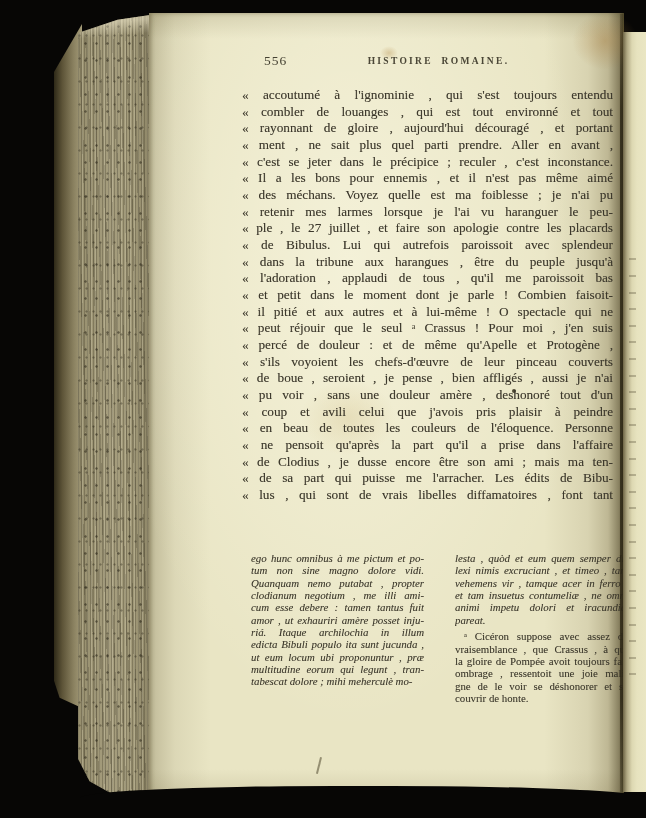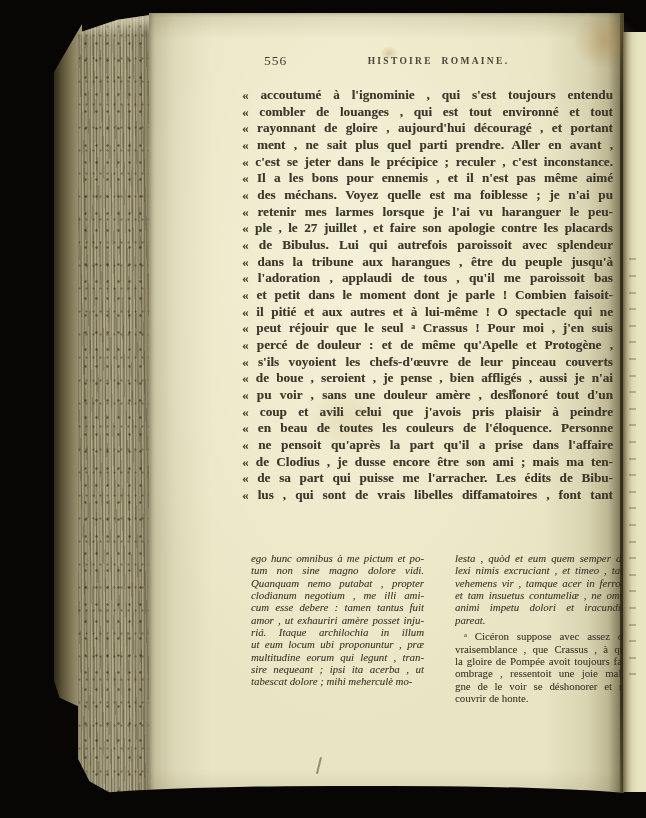--- a/index.html
+++ b/index.html
@@ -80,21 +80,21 @@
   .folio{position:absolute; left:0; top:1px; font-size:13.5px; letter-spacing:1px; color:#454132;}
   .running-title{
     position:absolute; left:50%; top:4px; transform:translateX(-50%);
     font-size:9.5px; font-weight:bold; letter-spacing:2.3px; word-spacing:4px;
     white-space:nowrap; color:#4a4636;
   }
   .body-lines{margin-top:17px;}
   .body-line{
     font-size:13.2px; line-height:16.68px; height:16.68px; overflow:hidden;
     text-align:justify; text-align-last:justify; white-space:normal;
-    word-spacing:0.3px; text-shadow:0.2px 0.2px 0 rgba(59,55,43,0.35);font-weight:bold;
+    word-spacing:0.3px; text-shadow:0.2px 0.2px 0 rgba(59,55,43,0.35);
   }
   .footnotes{position:absolute; left:-11px; top:500px; width:398px; display:flex; gap:11px;}
   .fn-col{width:193px;}
   .fn-line{
     font-size:10.8px; line-height:12.33px; height:12.33px; overflow:hidden;
     font-style:italic; text-align:justify; text-align-last:justify;
     text-shadow:0.2px 0.2px 0 rgba(59,55,43,0.3);
     margin-left:20px;
   }
   .fn-block:last-child .fn-line:last-child{text-align-last:left;}
@@ -159,23 +159,23 @@
     <div class="footnotes">
       <div class="fn-col">
         <div class="fn-block">
             <div class="fn-line">ego hunc omnibus à me pictum et po-</div>
             <div class="fn-line">tum non sine magno dolore vidi.</div>
             <div class="fn-line">Quanquam nemo putabat , propter</div>
             <div class="fn-line">clodianum negotium , me illi ami-</div>
             <div class="fn-line">cum esse debere : tamen tantus fuit</div>
             <div class="fn-line">amor , ut exhauriri amère posset inju-</div>
             <div class="fn-line">riá. Itaque archilochia in illum</div>
+            <div class="fn-line">edicta Bibuli populo ita sunt jucunda ,</div>
             <div class="fn-line">ut eum locum ubi proponuntur , præ</div>
             <div class="fn-line">multitudine eorum qui legunt , tran-</div>
-            <div class="fn-line">sire nequeant ; ipsi ita acerba , ut</div>
             <div class="fn-line">tabescat dolore ; mihi meherculè mo-</div>
           </div>
       </div>
       <div class="fn-col">
         <div class="fn-block">
             <div class="fn-line">lesta , quòd et eum quem semper di-</div>
             <div class="fn-line">lexi nimis excruciant , et timeo , tam</div>
             <div class="fn-line">vehemens vir , tamque acer in ferro ,</div>
             <div class="fn-line">et tam insuetus contumeliæ , ne omni</div>
             <div class="fn-line">animi impetu dolori et iracundiæ</div>

